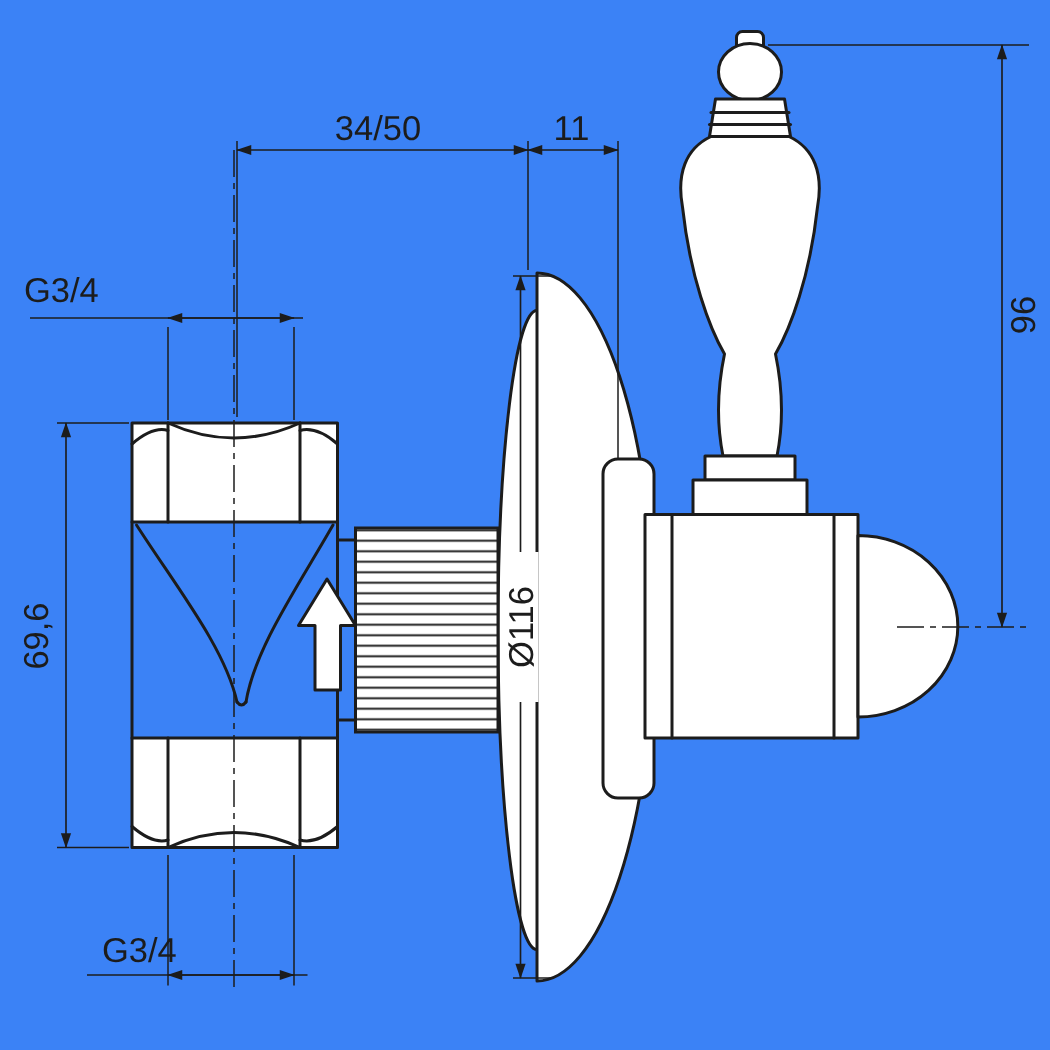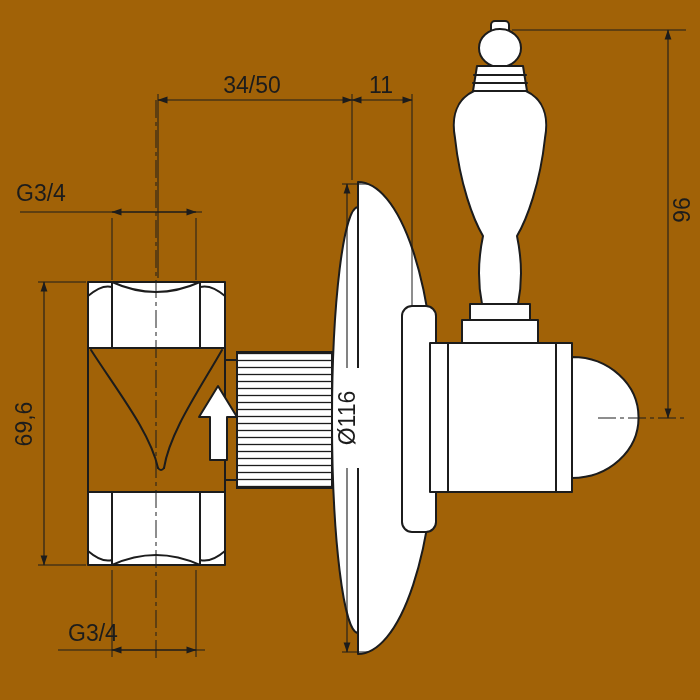--- a/index.html
+++ b/index.html
@@ -1,17 +1,17 @@
 <!DOCTYPE html>
 <html><head>
 <meta charset="utf-8">
 <style>
   html,body{margin:0;padding:0;background:#ffffff;}
   .canvas{
-    width:700px;height:700px;position:relative;background:#a16207;
+    width:700px;height:700px;position:relative;background:#3b82f6;
     font-family:"Liberation Sans", sans-serif;
   }
   svg{display:block;}
   svg text{
     font-family:"Liberation Sans", sans-serif;
     font-size:23px;
     fill:#1c1c1c;
   }
   .part{fill:#ffffff;stroke:#1c1c1c;stroke-width:2;stroke-linejoin:round;}
   .partline{fill:none;stroke:#1c1c1c;stroke-width:2;stroke-linecap:round;}

